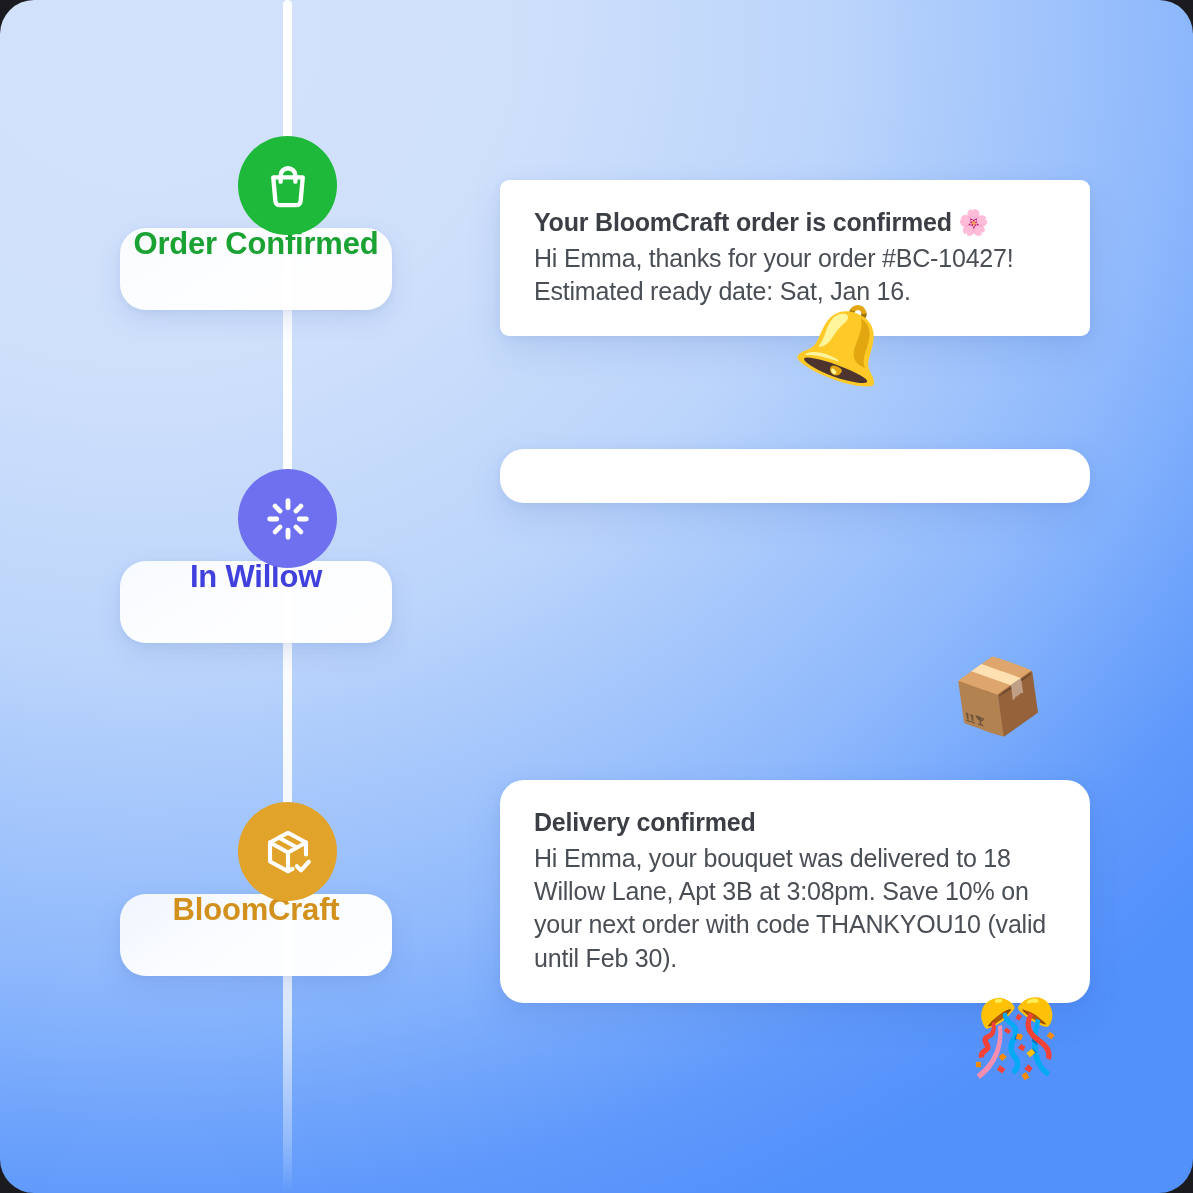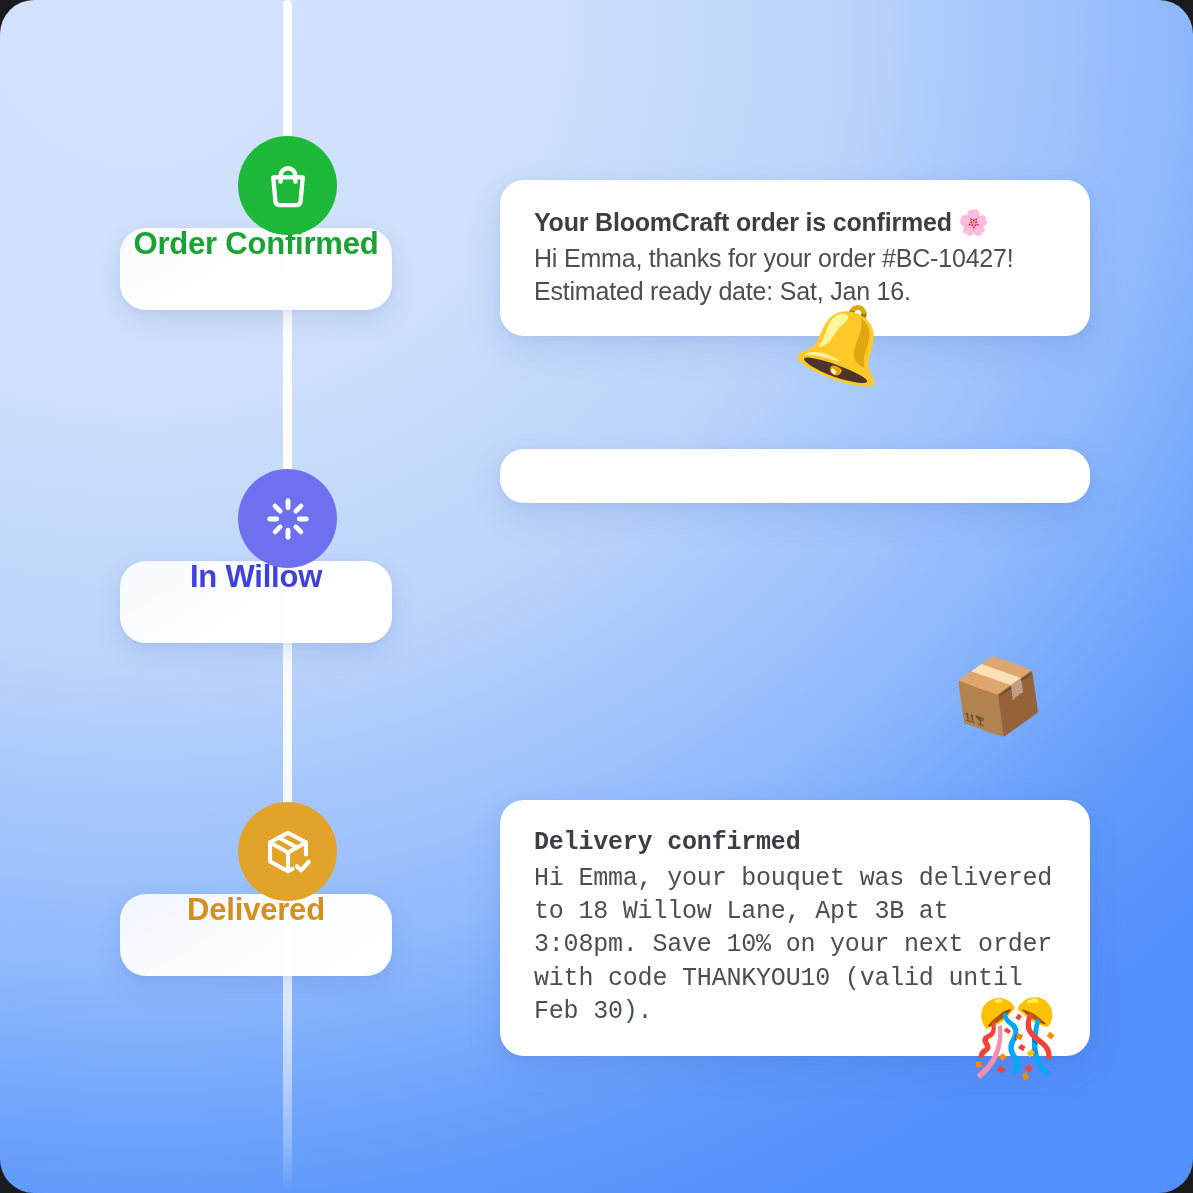--- a/index.html
+++ b/index.html
@@ -95,23 +95,23 @@
   .card {
     position: absolute;
     left: 500px;
     width: 590px;
     box-sizing: border-box;
     padding: 26px 34px 28px 34px;
     border-radius: 24px;
     background: #ffffff;
     box-shadow: 0 14px 34px rgba(45,85,170,0.13), 0 2px 8px rgba(45,85,170,0.07);
   }
-  .card-1 { top: 180px; }
+  .card-1 { top: 180px; border-radius: 9px; }
   .card-2 { top: 449px; }
-  .card-3 { top: 800px; font-family: Liberation Mono, monospace; }
+  .card-3 { top: 780px; }
 
   .card-title {
     font-size: 25px;
     font-weight: bold;
     color: #3b3f45;
     line-height: 1.35;
     margin: 0 0 2px 0;
     letter-spacing: -0.2px;
   }
   .card-body {
@@ -181,21 +181,21 @@
     <div class="badge amber">
       <svg width="52" height="52" viewBox="0 0 24 24" fill="none" stroke="#ffffff" stroke-width="1.9" stroke-linecap="round" stroke-linejoin="round">
         <path d="M20.3 13.1V7.6L12 3.1 3.7 7.6v8.8L12 20.9l2.1-1.1"></path>
         <path d="M3.7 7.6 12 12.2l8.3-4.6"></path>
         <path d="M12 12.2v8.7"></path>
         <path d="M7.9 5.4l8.2 4.5"></path>
         <path d="M16.1 18.6l1.9 1.9 3.6-4"></path>
       </svg>
     </div>
     <div class="pill">
-      <span class="pill-label lbl-amber">Delivered</span>
+      <span class="pill-label lbl-amber">BloomCraft</span>
     </div>
   </div>
 
   <div class="card card-1">
     <div class="card-title">Your BloomCraft order is confirmed 🌸</div>
     <div class="card-body">Hi Emma, thanks for your order #BC-10427! Estimated ready date: Sat, Jan 16.</div>
   </div>
 
   <div class="card card-2">
   </div>

